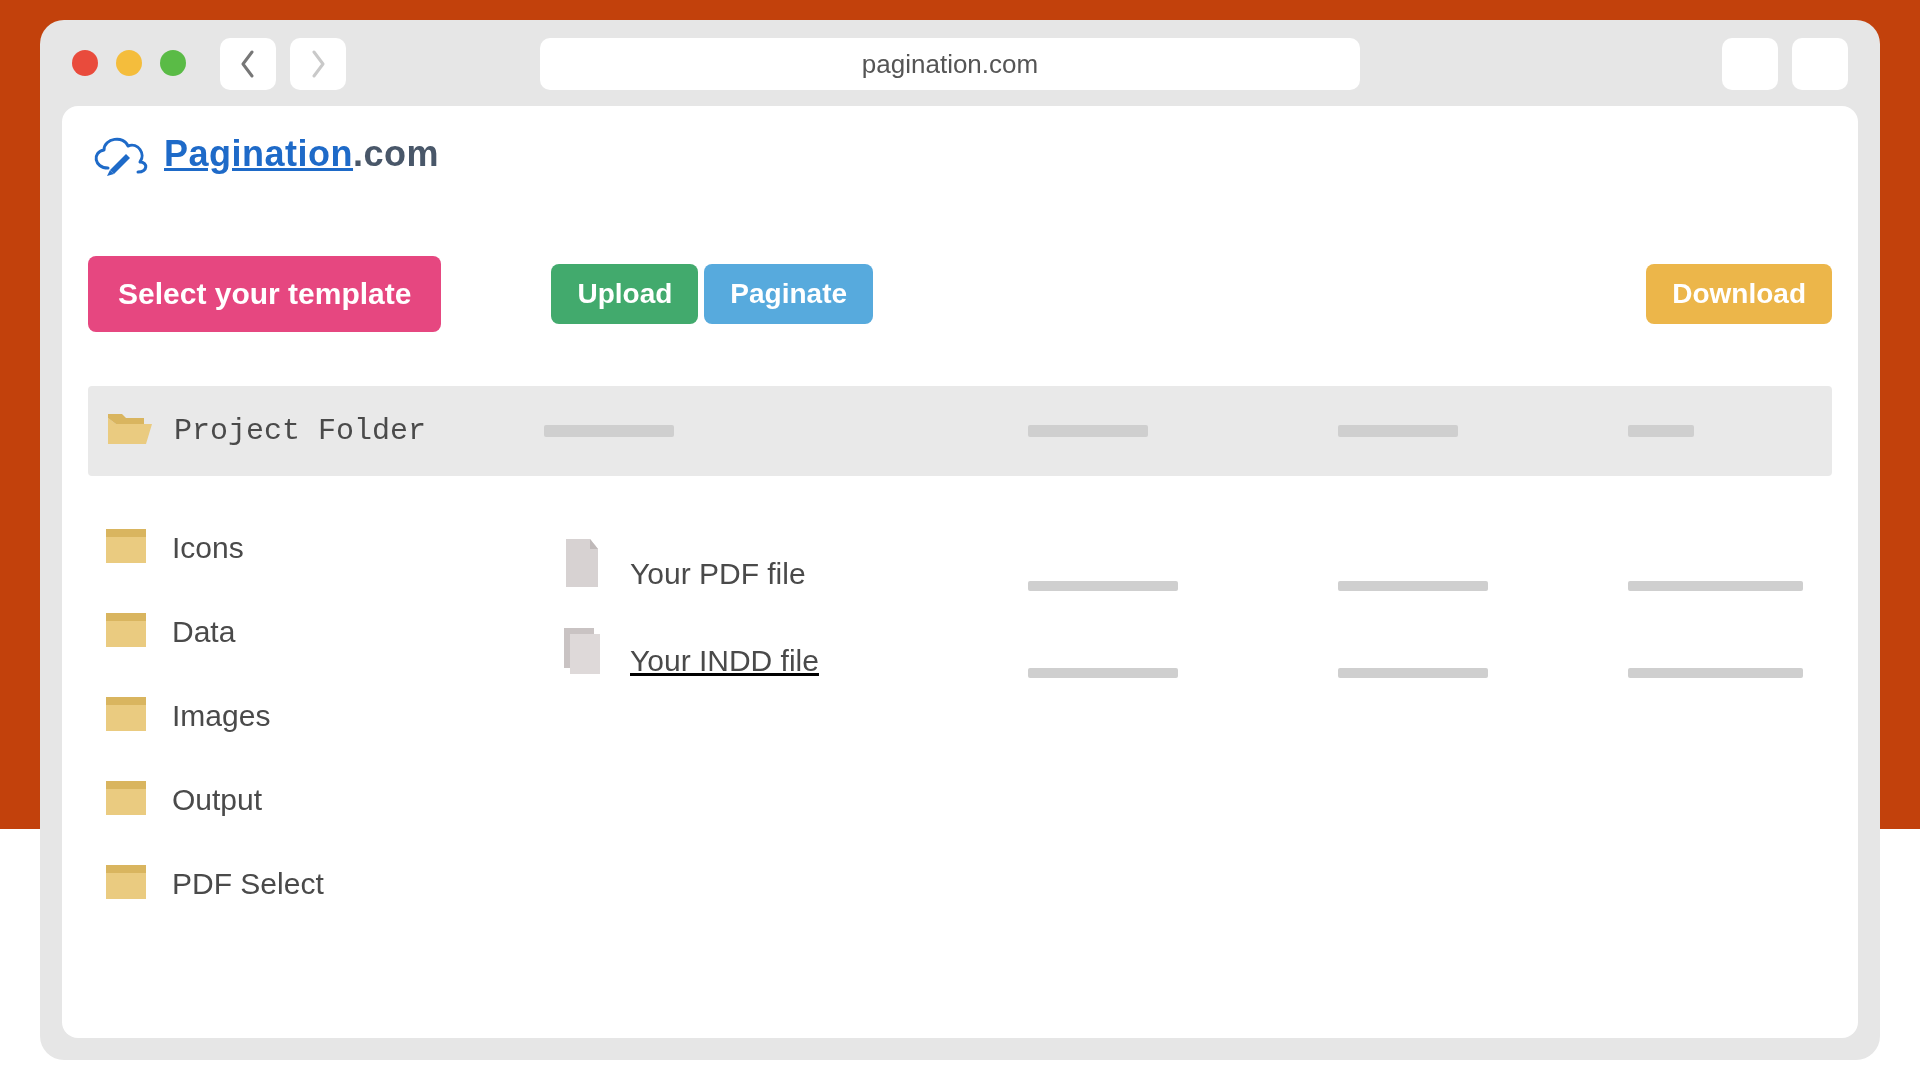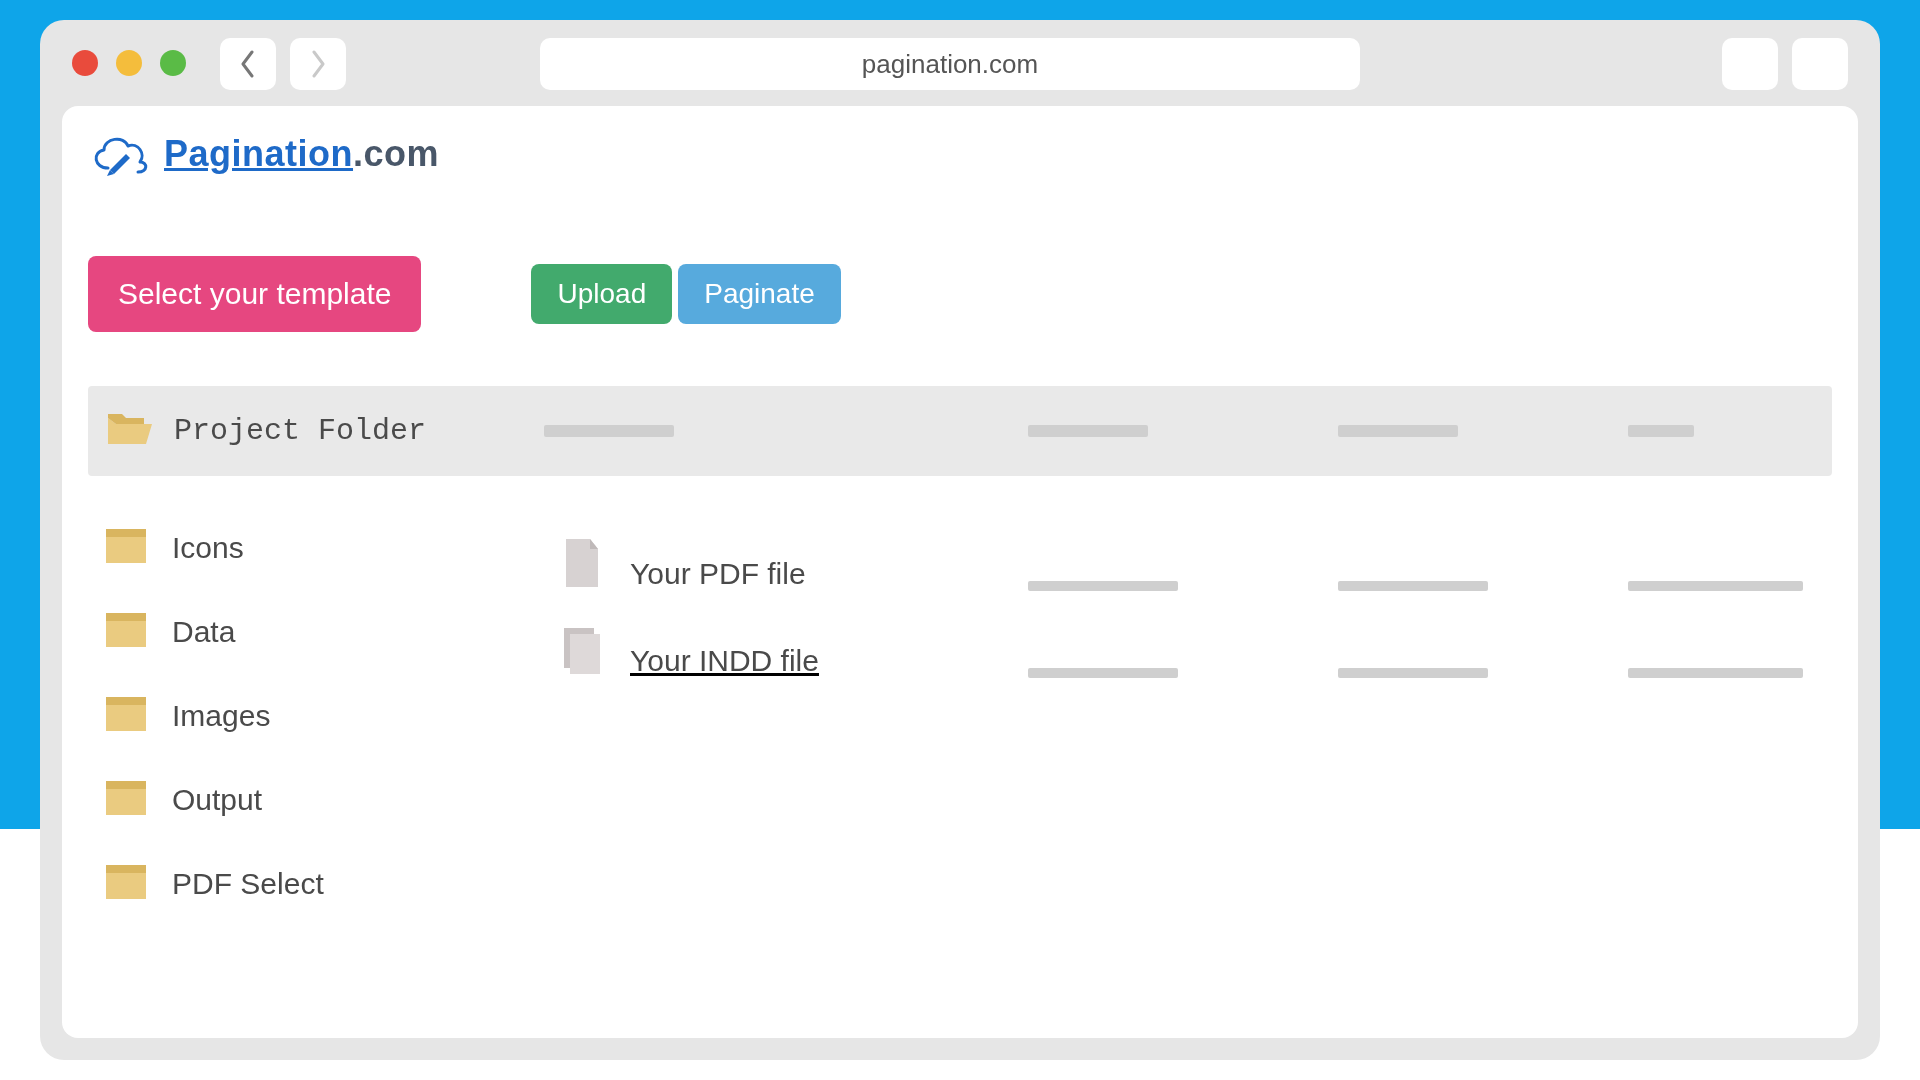--- a/index.html
+++ b/index.html
@@ -1,17 +1,17 @@
 <!DOCTYPE html>
 <html><head>
 <meta charset="utf-8">
 <style>
   * { box-sizing: border-box; margin: 0; padding: 0; }
   html, body { width: 1920px; height: 1080px; font-family: -apple-system, "Segoe UI", Helvetica, Arial, sans-serif; background:#fff; }
-  #stage { position:relative; width:1920px; height:829px; background:#0ea5e9; }
+  #stage { position:relative; width:1920px; height:829px; background:#c2410c; }
   
   .browser {
     position:absolute; left:40px; top:20px; width:1840px; height:1040px;
     background:#e6e6e6; border-radius:24px;
   }
   .chrome-bar { position:relative; height:86px; }
   .traffic { position:absolute; left:32px; top:30px; display:flex; gap:18px; }
   .tl { width:26px; height:26px; border-radius:50%; }
   .tl.red    { background:#e94b3c; }
   .tl.yellow { background:#f4bd3c; }
@@ -29,21 +29,21 @@
     position:absolute; left:22px; top:86px; width:1796px; height:932px;
     background:#fff; border-radius:16px; overflow:hidden;
   }
   .logo-row { position:absolute; left:26px; top:26px; display:flex; align-items:center; gap:14px; }
   .logo-row .text { font-size:36px; font-weight:700; letter-spacing:.5px; }
   .logo-row .blue  { color:#1e6ac8;text-decoration:underline; }
   .logo-row .grey  { color:#495769; }
   .cloud-icon { width:62px; height:44px; }
 
   .button-row { position:absolute; left:26px; top:150px; right:26px; display:flex; align-items:center; }
-  .btn { height:60px; border:none; border-radius:8px; color:#fff; font-size:28px; padding:0 26px; display:flex; align-items:center; cursor:pointer; }
+  .btn { height:60px; border:none; border-radius:8px; color:#fff; font-size:28px; padding:0 26px; display:flex; align-items:center; cursor:pointer;font-weight:bold; }
   .btn-template { background:#e64780; height:76px; font-size:30px; padding:0 30px; }
   .btn-upload   { background:#42aa6d; margin-left:110px; }
   .btn-paginate { background:#57aadd; margin-left:6px; }
   .btn-download { background:#ecb64a; margin-left:auto; }
 
   
   .grid-header {
     position:absolute; left:26px; top:280px; width:1744px; height:90px;
     background:#e9e9e9; border-radius:4px; display:flex; align-items:center;
   }
@@ -109,20 +109,21 @@
         </svg>
         <div class="text">
           <span class="blue">Pagination</span><span class="grey">.com</span>
         </div>
       </div>
 
       <div class="button-row">
         <button class="btn btn-template">Select your template</button>
         <button class="btn btn-upload">Upload</button>
         <button class="btn btn-paginate">Paginate</button>
+        <button class="btn btn-download">Download</button>
       </div>
 
       <div class="grid-header">
         <span class="hicon">
           <svg width="48" height="38" viewBox="0 0 48 38">
             <path d="M2 8 L2 34 L40 34 L46 14 L10 14 Z" fill="#eacb80"></path>
             <path d="M2 8 L2 4 L16 4 L20 8 L38 8 L38 14 L10 14 Z" fill="#d9b55f"></path>
           </svg>
         </span>
         <span class="htitle">Project Folder</span>

